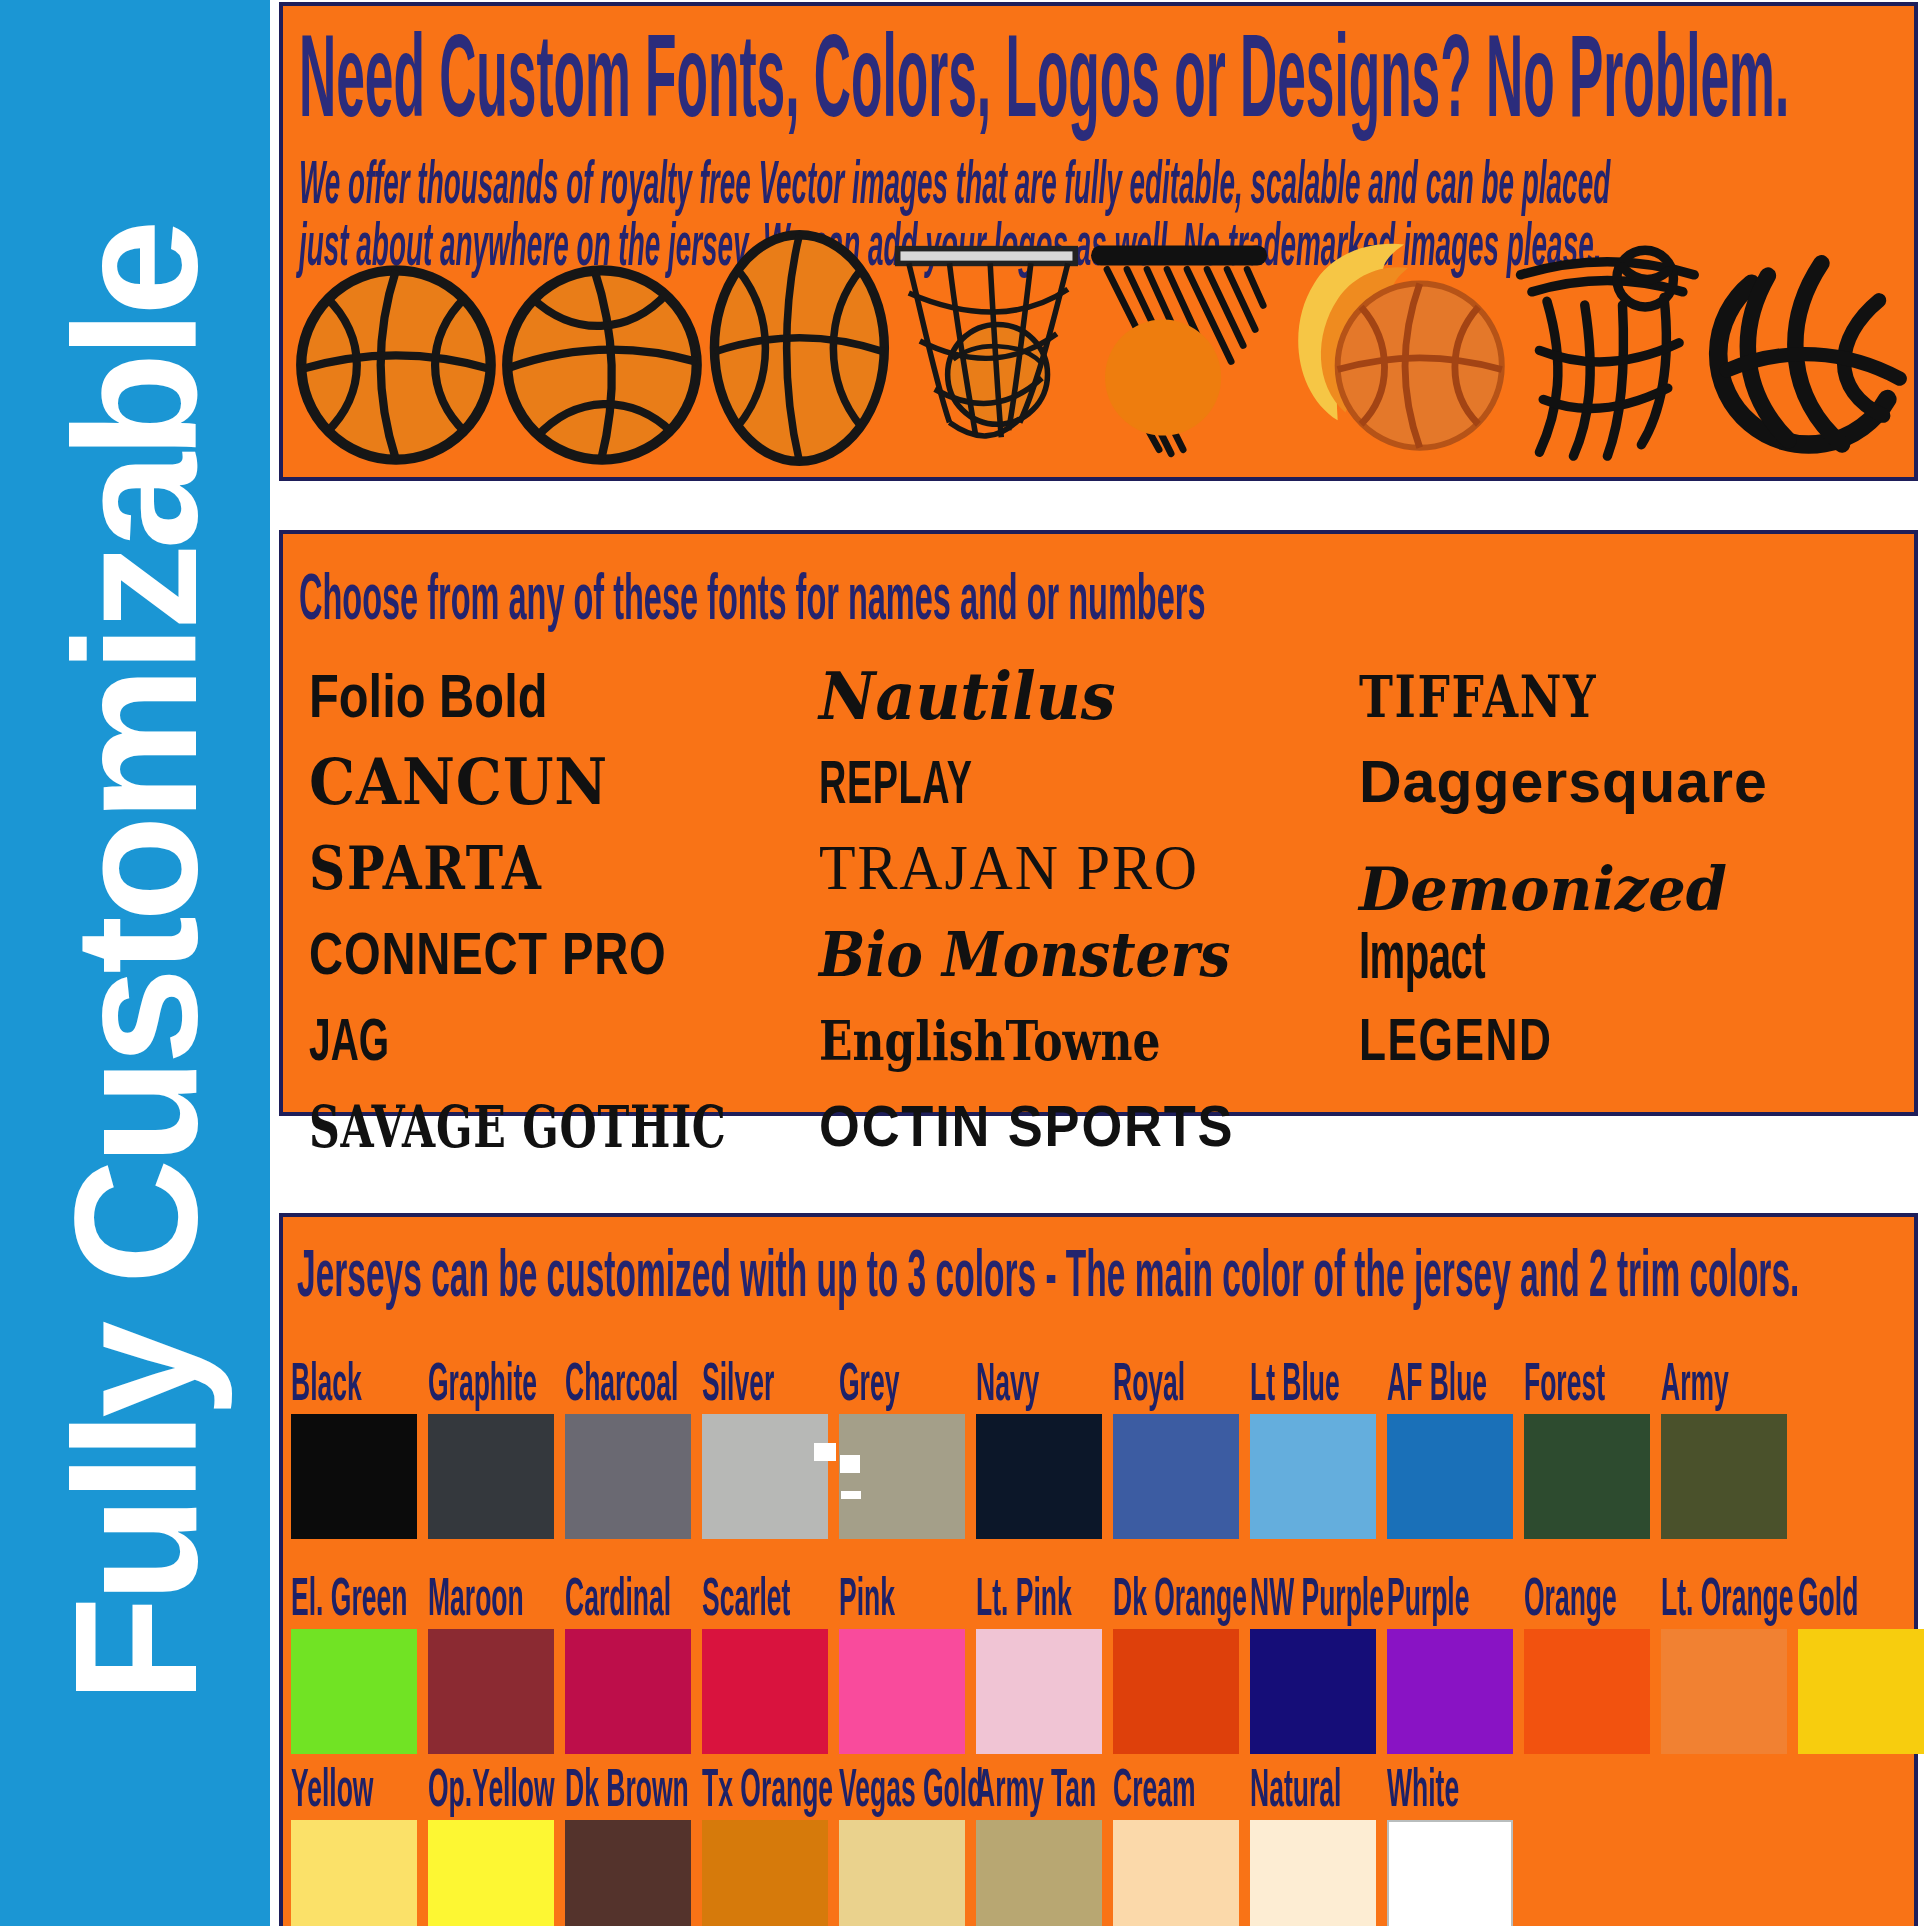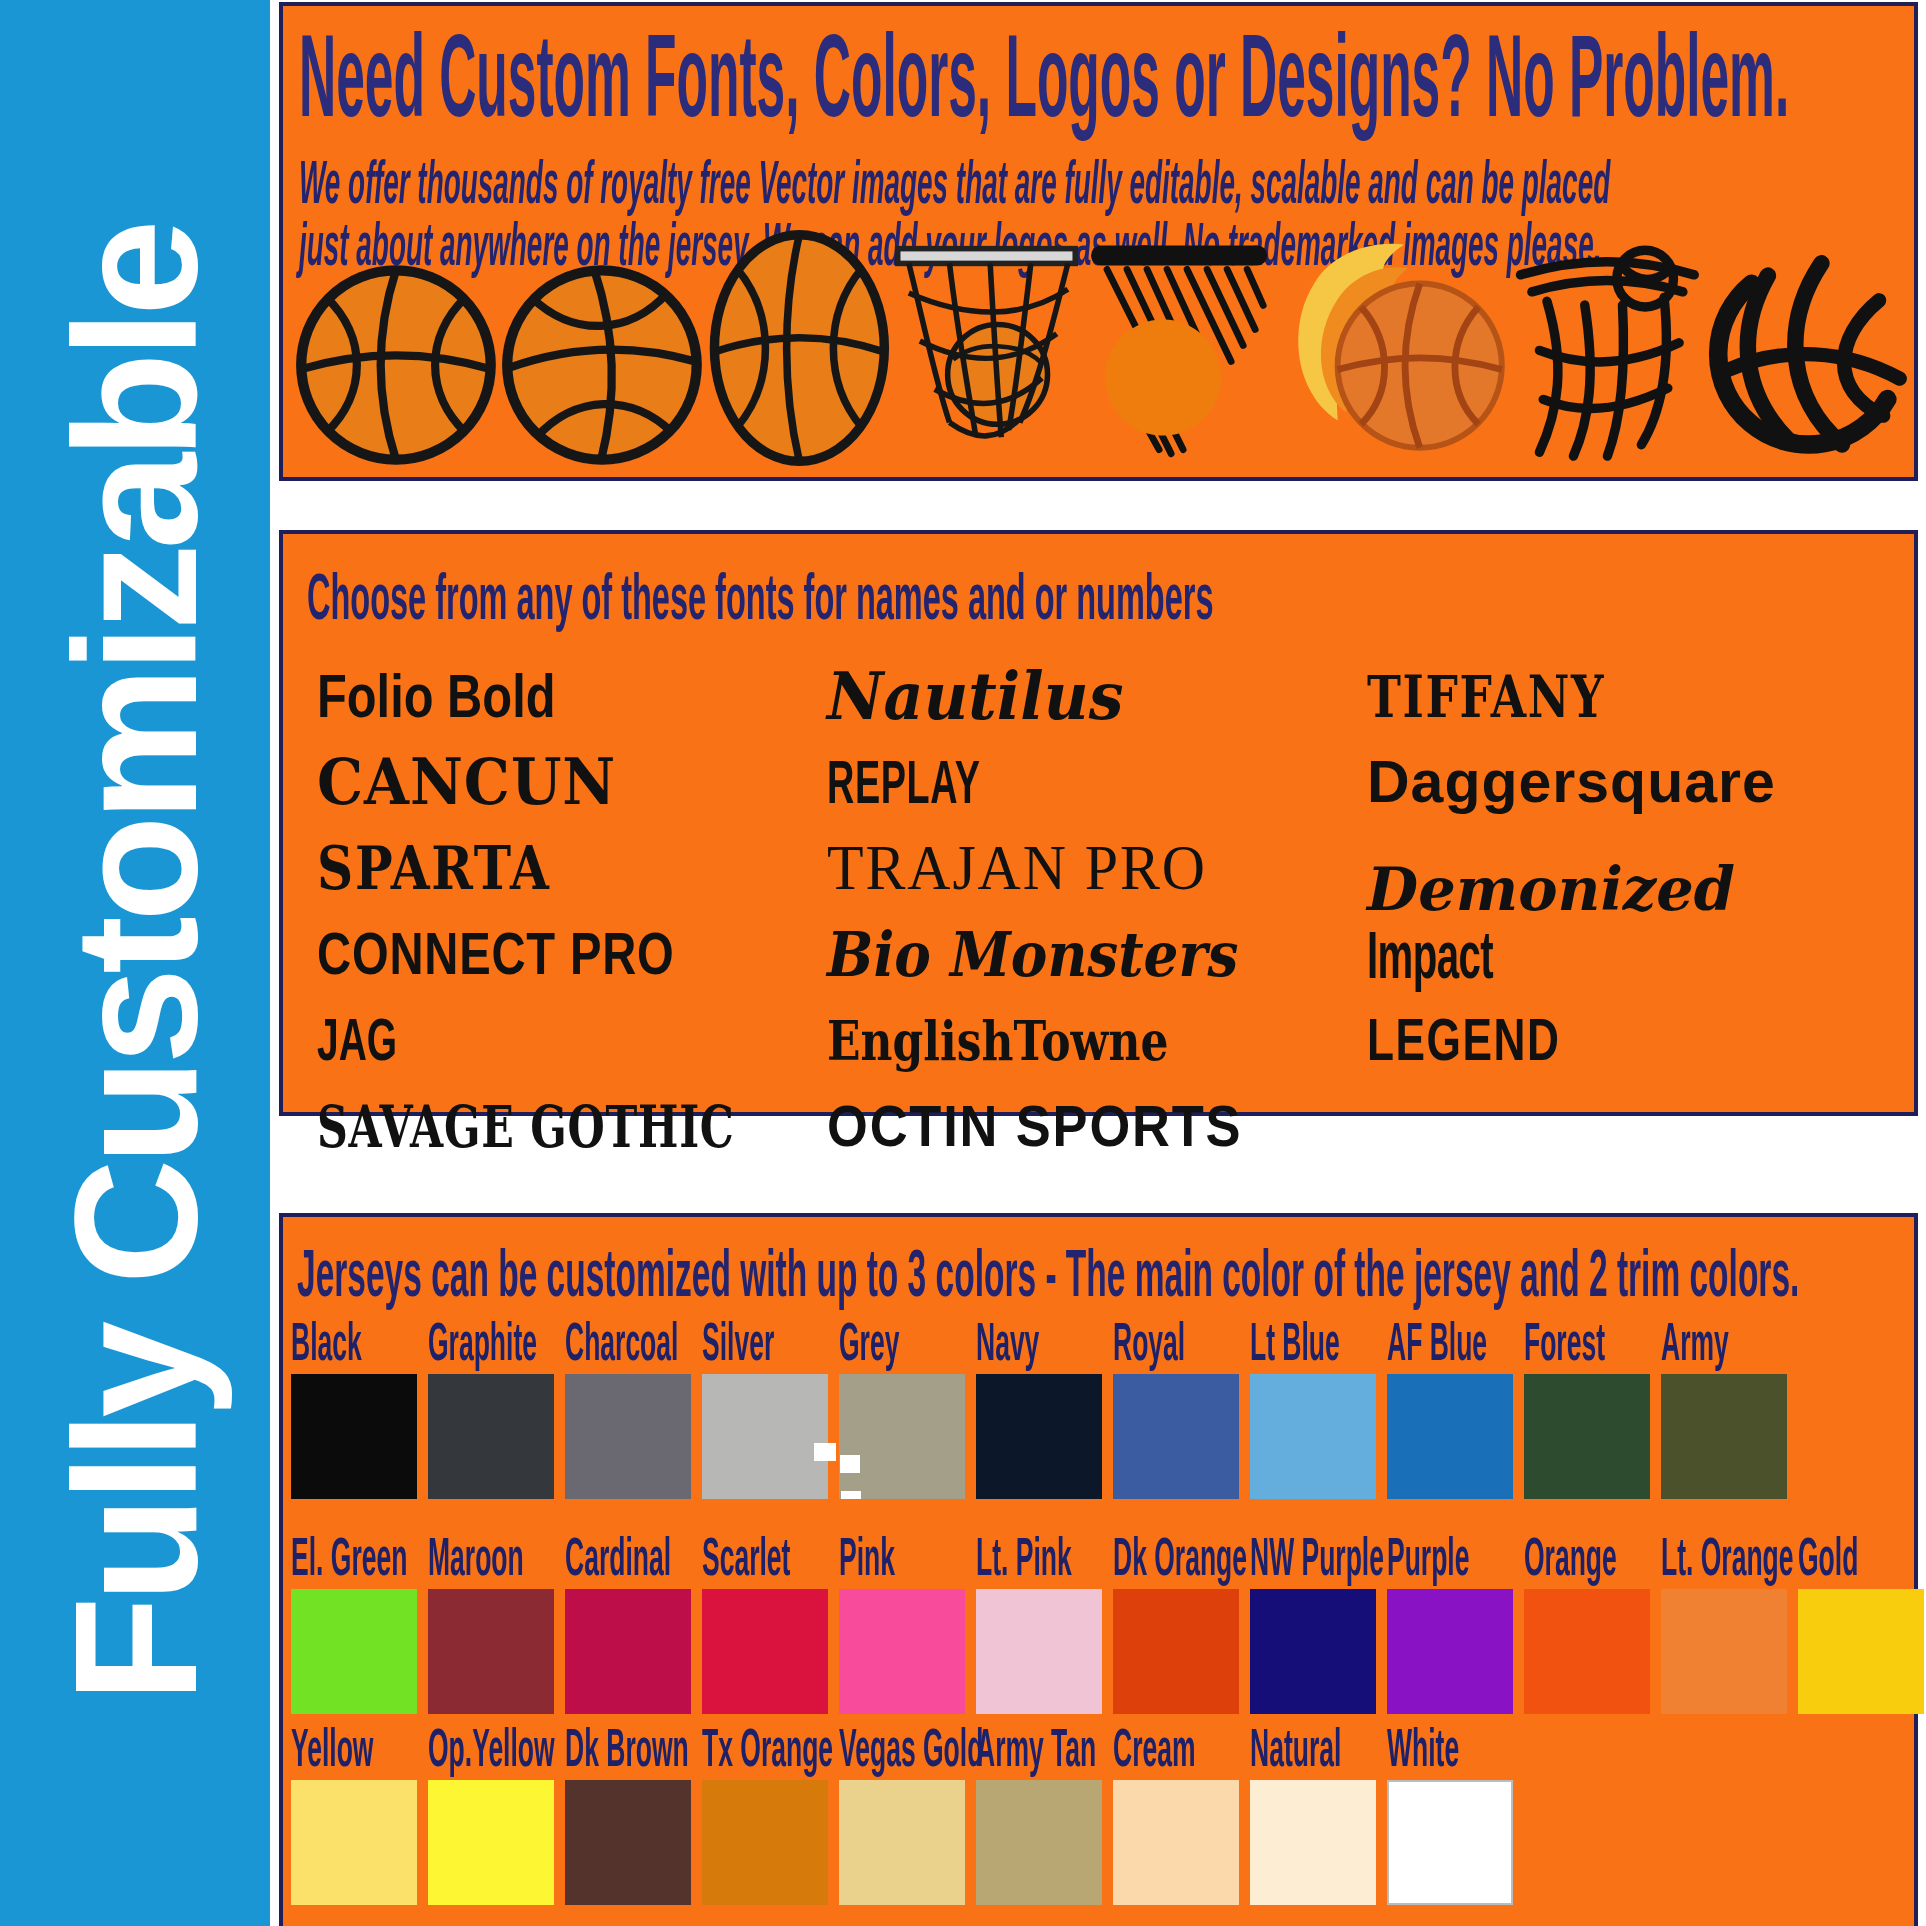--- a/index.html
+++ b/index.html
@@ -11,21 +11,21 @@
 
   
   .sidebar{position:absolute;left:0;top:0;width:270px;height:1927px;background:#1b96d4;}
   .sidebar .vtext{position:absolute;top:50%;left:50%;
     transform:translate(-50%,-50%) rotate(-90deg);
     font-weight:bold;font-size:174px;letter-spacing:-6px;color:#ffffff;white-space:nowrap;}
 
   
   .panel{position:absolute;left:279px;width:1639px;background:#f97316;border:4px solid #1e1e5a;box-sizing:border-box;}
   .panel1{top:2px;height:479px;}
-  .panel2{top:530px;height:586px;padding-left:8px;}
+  .panel2{top:530px;height:586px;}
   .panel3{top:1213px;height:850px;}
   .p1-heading{margin:10px 0 0 16px;font-size:117px;line-height:1.02;font-weight:bold;color:#2b2c7c;}
   .p1-heading .cond{--sx:.44;}
   .p1-body{margin:16px 0 0 16px;font-size:62px;line-height:1.0;font-weight:bold;color:#24246e;}
   .p1-body .cond{--sx:.45;}
   .p1-body .line{display:block;margin-top:0;font-style:italic;}
 
   .iconrow{position:absolute;left:10px;right:6px;bottom:4px;height:255px;display:flex;align-items:flex-end;justify-content:space-between;}
   .icon{display:block;}
 
@@ -50,21 +50,21 @@
   .f-varsity{font-family:"DejaVu Serif",serif;font-weight:bold;font-size:59px;--sx:.85;letter-spacing:1px;}
   .f-trajanpro{font-family:"Liberation Serif",serif;font-size:63px;--sx:.95;letter-spacing:2px;}
   .f-biomonsters{font-family:"DejaVu Serif",serif;font-style:italic;font-weight:bold;font-size:61px;--sx:.9;}
   .f-englishtowne{font-family:"DejaVu Serif",serif;font-weight:bold;font-size:55px;--sx:.8;}
   .f-octinsports{font-family:"Liberation Sans",sans-serif;font-weight:bold;font-size:57px;--sx:.92;letter-spacing:2px;}
 
   .p3-heading{margin:22px 0 0 14px;font-size:67px;font-weight:bold;color:#24246e;line-height:1;}
   .p3-heading .cond{--sx:.5;}
 
   .crow{position:absolute;left:8px;display:flex;gap:11px;}
-  .ccell{width:126px;flex:0 0 126px;}
+  .ccell{width:126px;flex:0 0 126px;margin-top:40px;}
   .clabel{height:63px;font-size:53px;font-weight:bold;color:#1e2167;line-height:61px;overflow:visible;}
   .clabel .cond{--sx:.5;}
   .sw{height:125px;width:126px;box-sizing:border-box;}
   .sw.white{border:2px solid #b9bdbd;}
 
   .artifact{position:absolute;left:531px;top:226px;width:50px;height:59px;}
   .artifact div{position:absolute;background:#ffffff;}
   .a1{left:0;top:0;width:22px;height:18px;}
   .a2{left:26px;top:12px;width:20px;height:18px;}
   .a3{left:27px;top:48px;width:20px;height:8px;}

